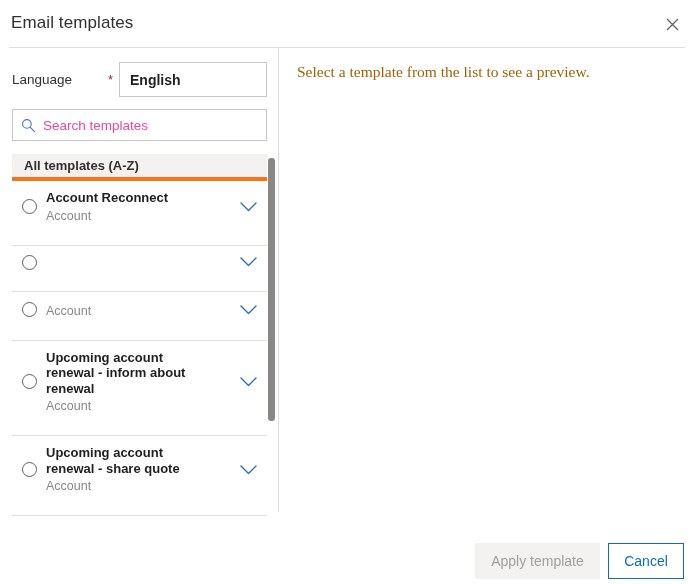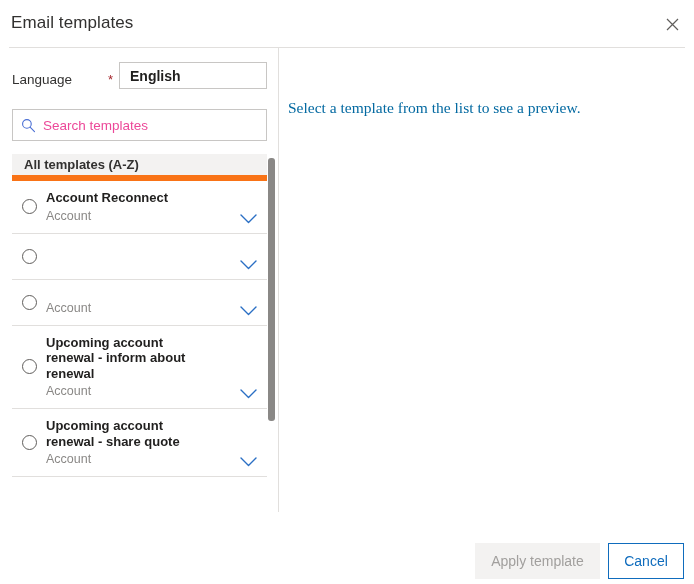--- a/index.html
+++ b/index.html
@@ -88,21 +88,21 @@
     top: 11px;
     font-size: 13px;
     color: #a4262c;
     line-height: 1;
   }
   .language-input {
     position: absolute;
     left: 119px;
     top: 0px;
     width: 148px;
-    height: 27px;
+    height: 35px;
     box-sizing: border-box;
     border: 1px solid #c8c6c4;
     background: #ffffff;
     display: flex;
     align-items: center;
     padding-left: 10px;
   }
   .language-value {
     font-size: 14px;
     font-weight: 700;
@@ -137,37 +137,37 @@
   .list-wrapper {
     position: absolute;
     left: 12px;
     top: 106px;
     width: 255px;
     height: 360px;
   }
   .list-header {
     height: 27px;
     background: #f3f2f1;
-    border-bottom: 6px solid #f97316;
+    border-bottom: 4px solid #f97316;
     display: flex;
     align-items: center;
     padding-left: 12px;
     box-sizing: border-box;
   }
   .list-header-text {
     font-size: 13px;
     font-weight: 700;
     color: #323130;
   }
   .list-item {
     position: relative;
     border-bottom: 1px solid #e1dfdd;
     display: flex;
-    align-items: flex-end;
-    padding: 9px 0 9px 0;
+    align-items: center;
+    padding: 9px 0 21px 0;
     min-height: 46px;
     box-sizing: border-box;
     background: #ffffff;
     cursor: pointer;
   }
   .radio {
     flex: 0 0 auto;
     width: 34px;
     display: flex;
     justify-content: center;
@@ -240,26 +240,25 @@
   
   .right-pane {
     position: absolute;
     left: 279px;
     top: 48px;
     width: 415px;
     height: 464px;
   }
   .preview-message {
     position: absolute;
-    left: 9px;
+    left: 18px;
     top: 15px;
     font-family: "Liberation Serif", serif;
     font-size: 15.5px;
-    color: #0369a1;
-    margin-top: 36px;
+    color: #a16207;
   }
 
   
   .footer {
     position: absolute;
     left: 0;
     top: 518px;
     width: 694px;
     height: 66px;
     background: #ffffff;

